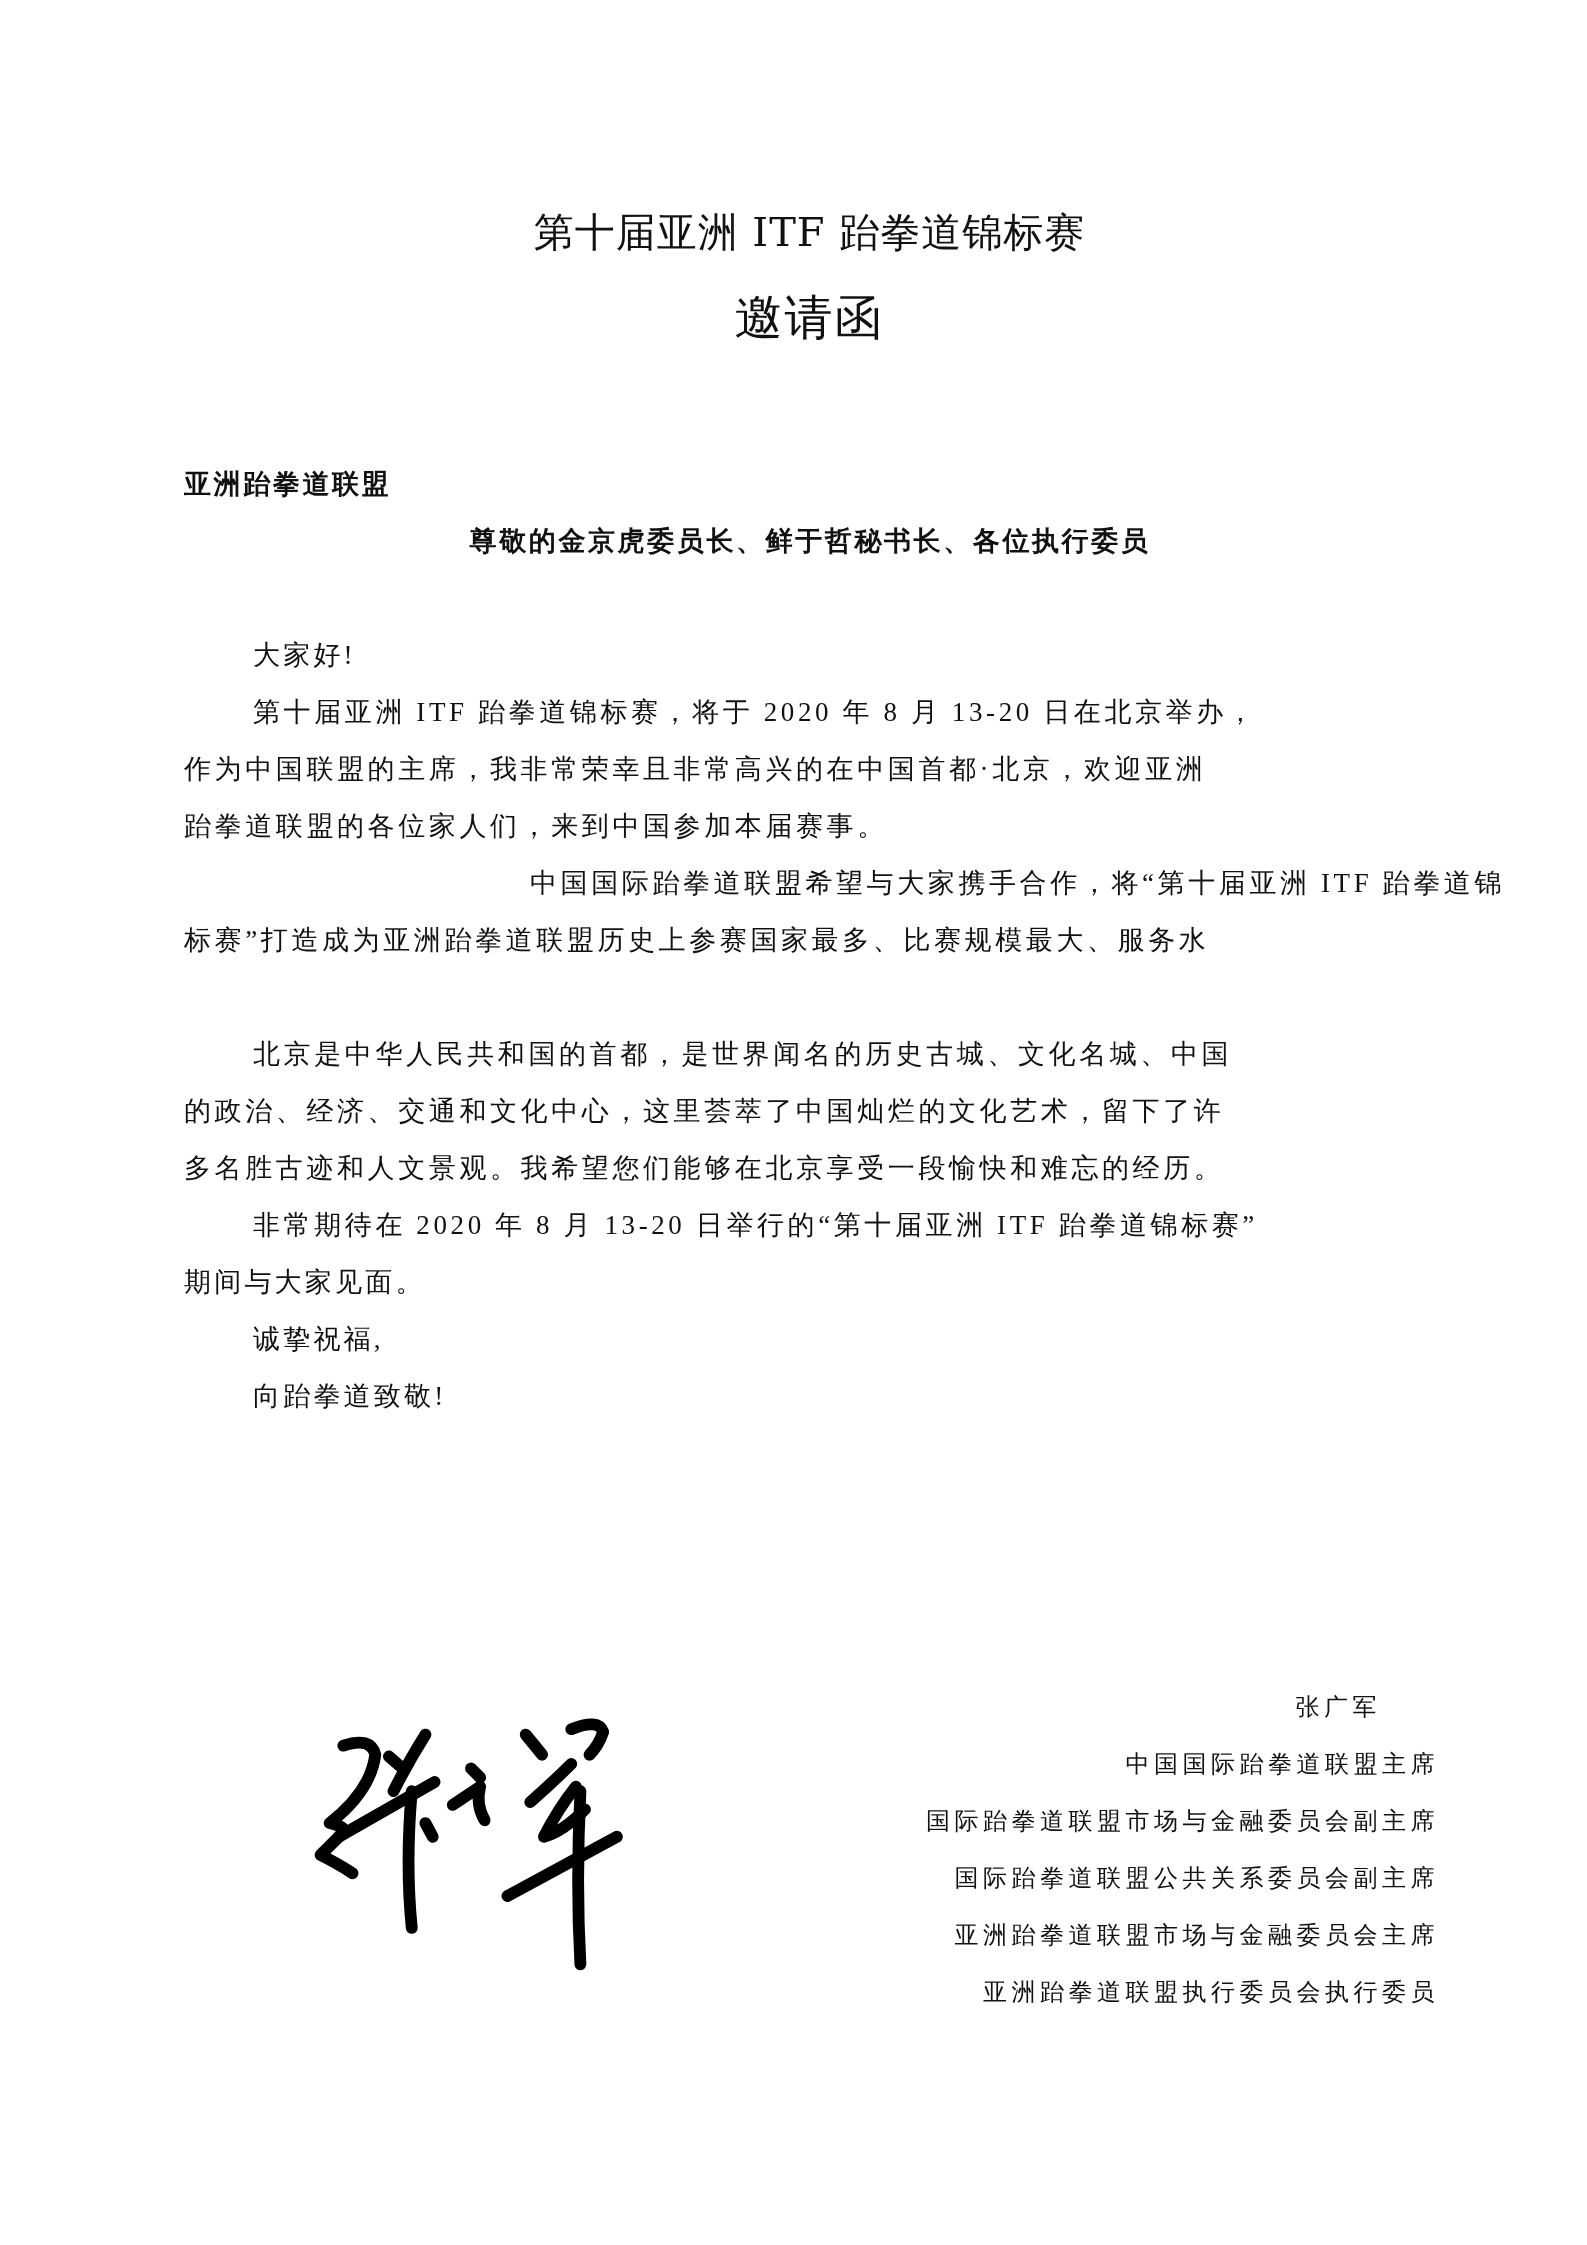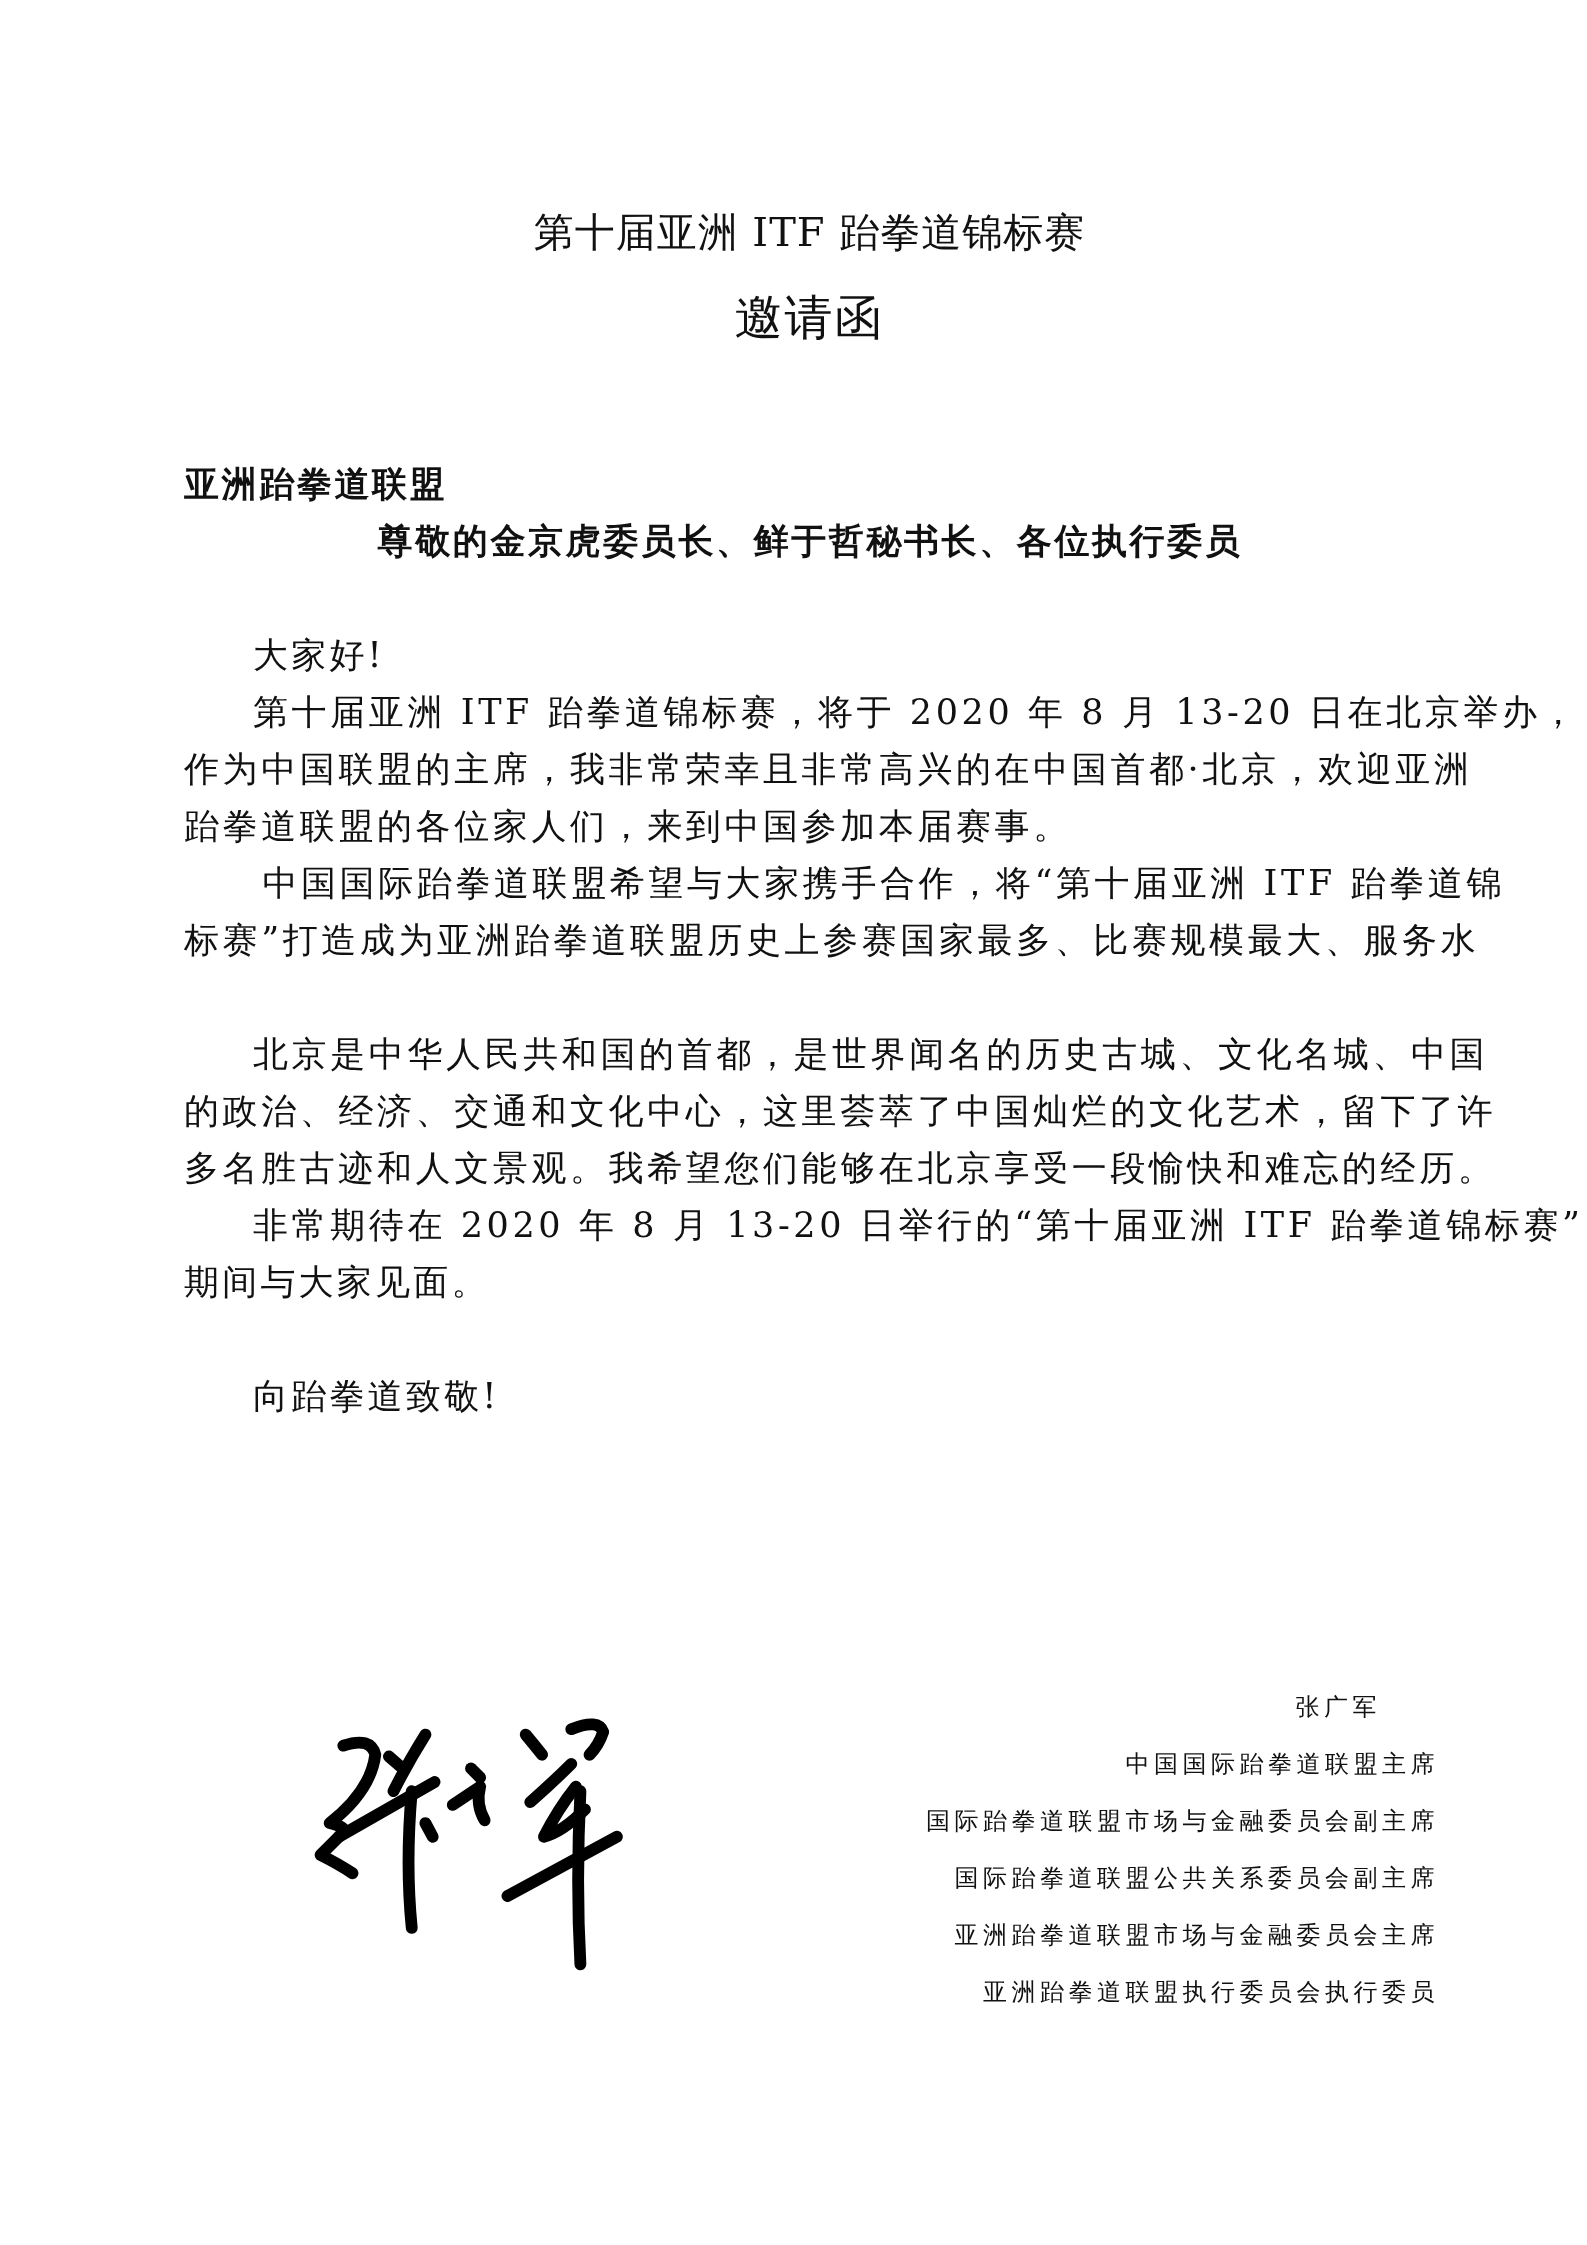--- a/index.html
+++ b/index.html
@@ -12,21 +12,21 @@
     .title {
       position: absolute; left: 0; width: 1587px; top: 205px;
       text-align: center; font-size: 40px; line-height: 54px; letter-spacing: 1px;
     }
     .subtitle {
       position: absolute; left: 0; width: 1587px; top: 290px;
       text-align: center; font-size: 48px; line-height: 54px; letter-spacing: 2px;
     }
     .line {
       position: absolute; left: 168px; width: 1252px;
-      font-size: 35px; line-height: 44px; white-space: nowrap; letter-spacing: 3.2px;
+      font-size: 27px; line-height: 44px; white-space: nowrap; letter-spacing: 3.2px; font-family: Liberation Serif, serif;
     }
     .bold { font-weight: bold; letter-spacing: 2.6px; }
     .indent { left: 237px; }
     .justify { letter-spacing: 3.6px; }
     .sig-block {
       position: absolute; right: 164px; text-align: right;
       font-size: 24px; line-height: 44px; white-space: nowrap; letter-spacing: 4.5px;
     }
     .signature { position: absolute; left: 270px; top: 1700px; width: 370px; height: 310px; }
   </style>
@@ -50,20 +50,21 @@
   <div class="line indent justify" style="top:861px;text-align:right;">中国国际跆拳道联盟希望与大家携手合作，将“第十届亚洲 ITF 跆拳道锦</div>
   <div class="line justify" style="top:918px;">标赛”打造成为亚洲跆拳道联盟历史上参赛国家最多、比赛规模最大、服务水</div>
 
   <div class="line indent justify" style="top:1032px;">北京是中华人民共和国的首都，是世界闻名的历史古城、文化名城、中国</div>
   <div class="line justify" style="top:1089px;">的政治、经济、交通和文化中心，这里荟萃了中国灿烂的文化艺术，留下了许</div>
   <div class="line justify" style="top:1146px;">多名胜古迹和人文景观。我希望您们能够在北京享受一段愉快和难忘的经历。</div>
 
   <div class="line indent justify" style="top:1203px;">非常期待在 2020 年 8 月 13-20 日举行的“第十届亚洲 ITF 跆拳道锦标赛”</div>
   <div class="line" style="top:1260px;">期间与大家见面。</div>
 
+  <div class="line indent" style="top:1317px;">诚挚祝福,</div>
   <div class="line indent" style="top:1374px;">向跆拳道致敬!</div>
 
   <svg class="signature" viewBox="0 0 380 340">
     <g fill="none" stroke="#000" stroke-width="13" stroke-linecap="round" stroke-linejoin="round">
 
       <path d="M50 50 Q80 40 85 60 Q80 100 35 135 Q55 140 50 145 L25 170 Q45 180 60 190"></path>
       <path d="M140 38 Q120 70 105 100"></path>
       <path d="M100 62 L115 75"></path>
       <path d="M45 150 L150 90"></path>
       <path d="M125 100 Q118 180 125 250"></path>

